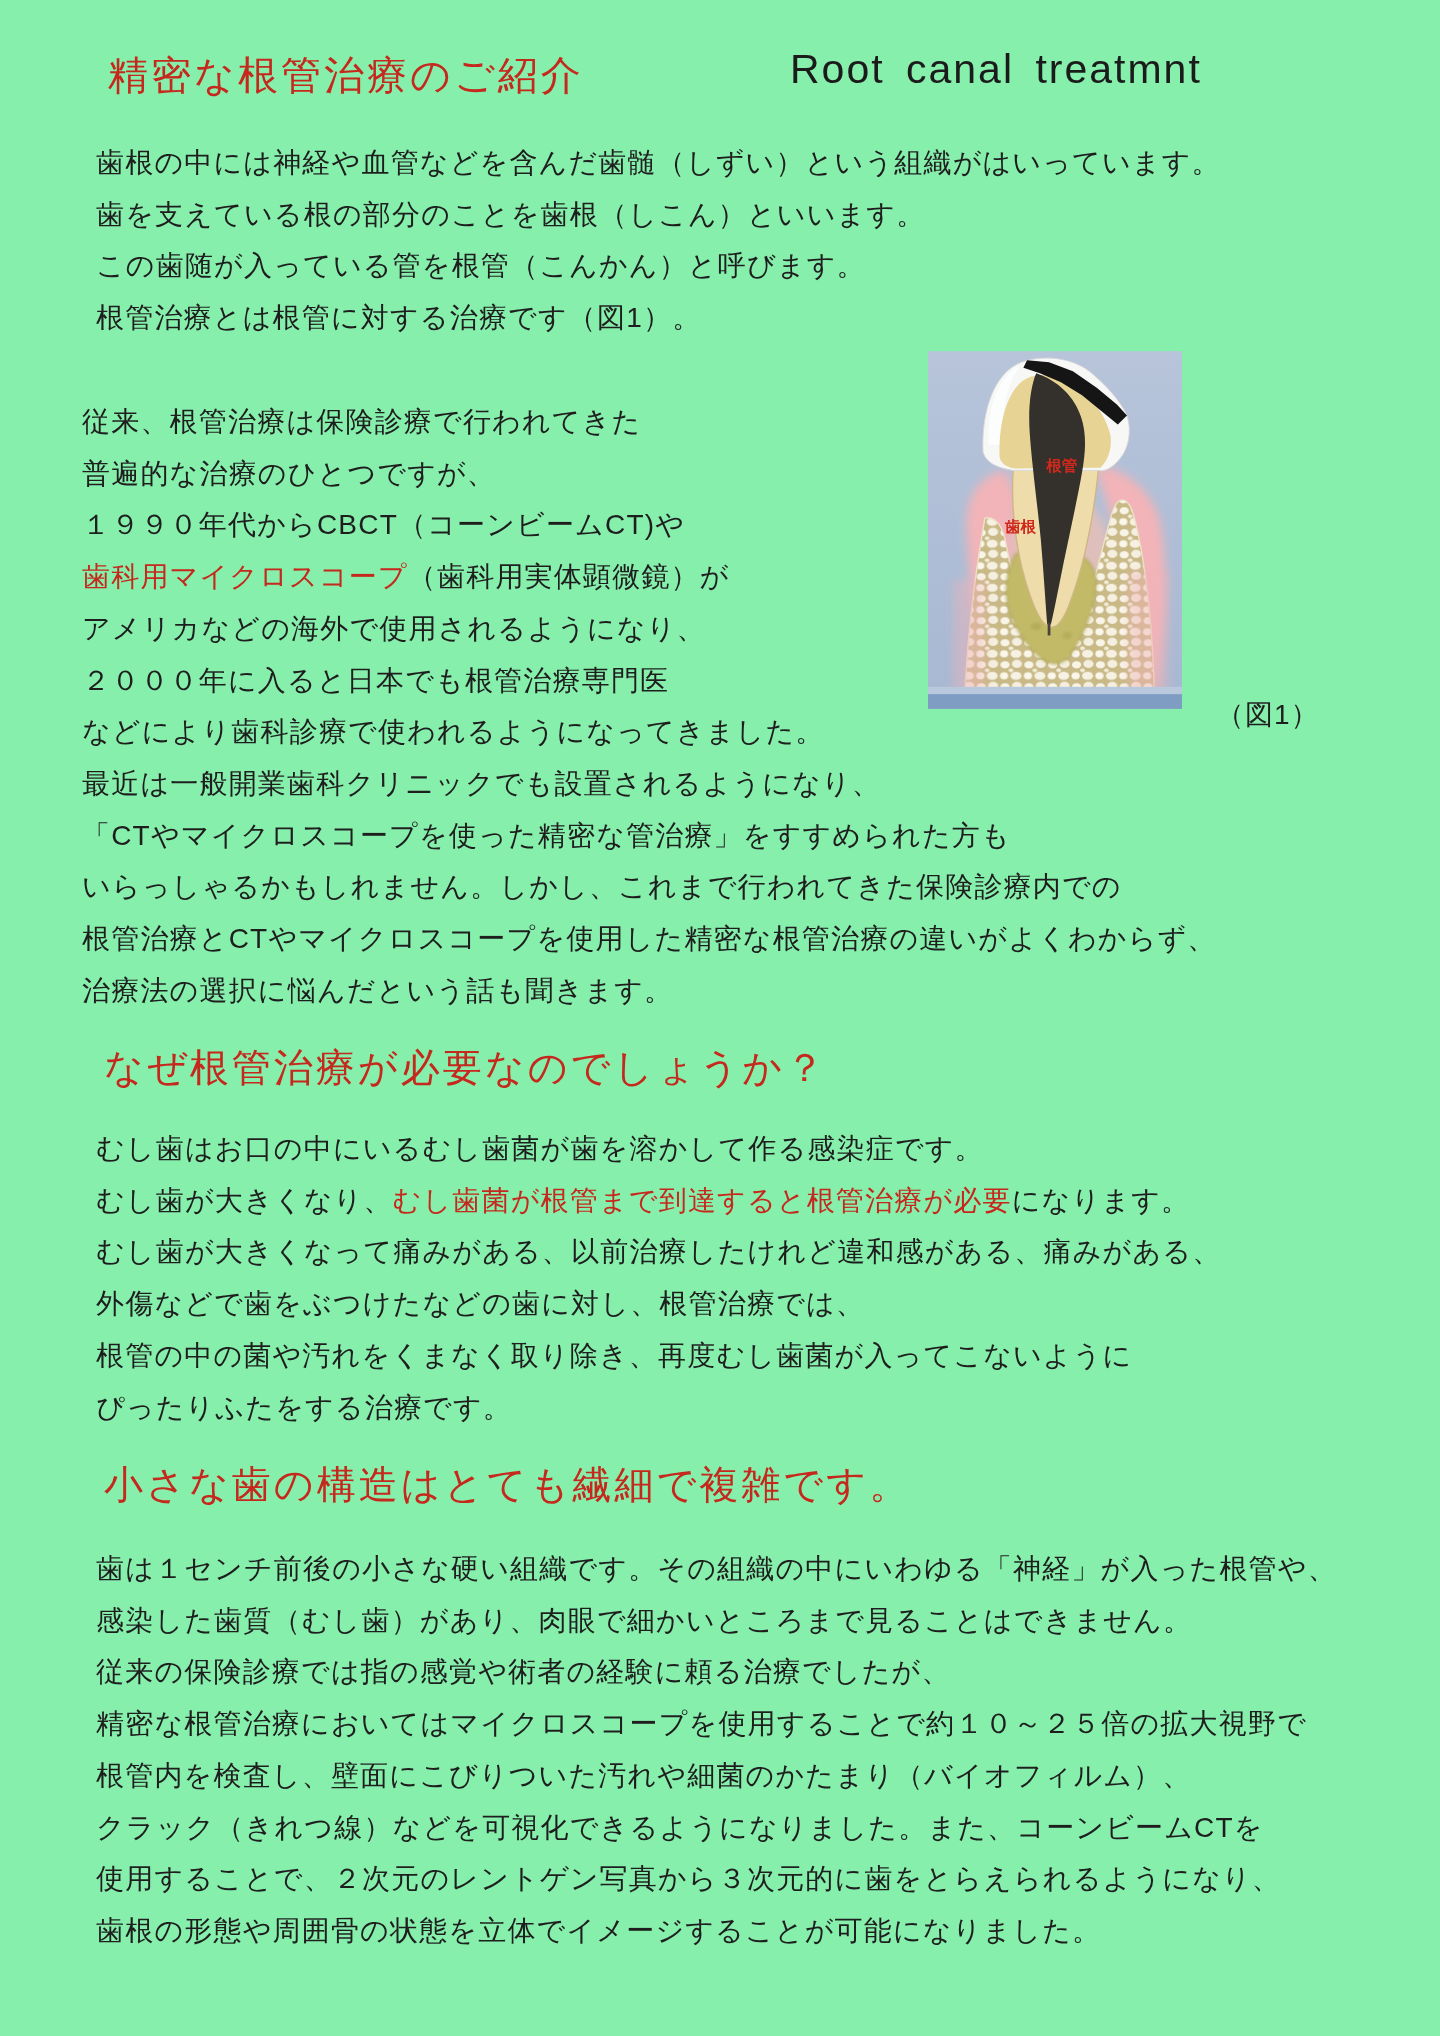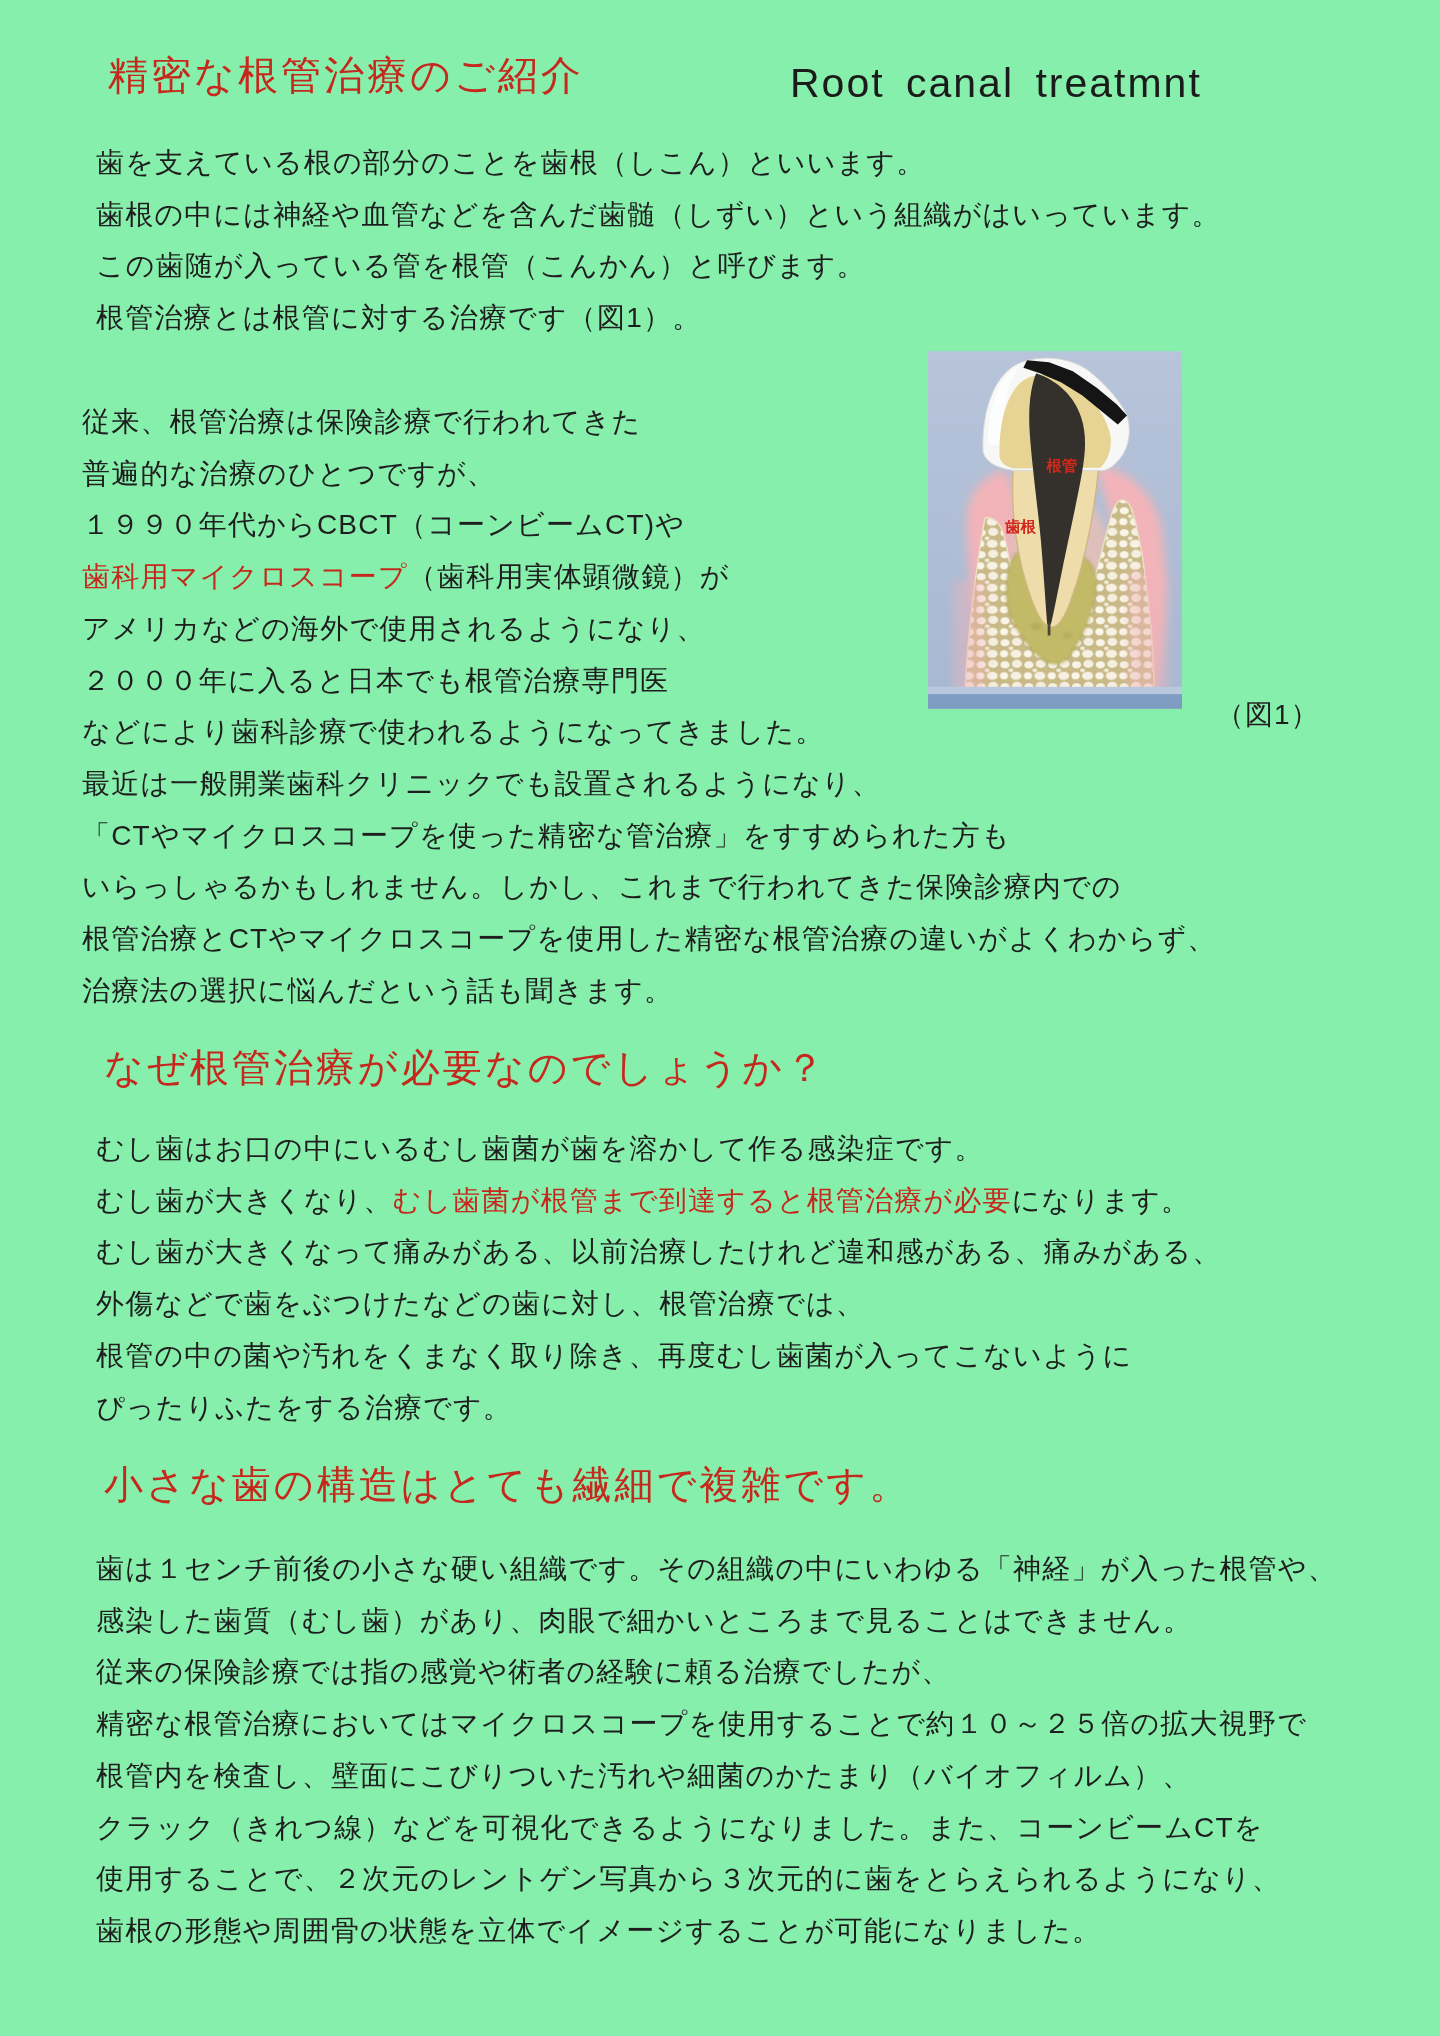--- a/index.html
+++ b/index.html
@@ -20,25 +20,25 @@
   .figure svg{display:block;width:100%;height:100%;}
   .fig-label{font-family:"Liberation Sans","DejaVu Sans",sans-serif;font-weight:bold;font-size:17px;fill:#d2281b;}
 </style>
 </head>
 <body>
 
 <div class="page" style="--accent: #c5281c; --text: #1e1e1e;">
 
   <div class="abs title-jp" style="left:108px;top:48px;">精密な根管治療のご紹介</div>
 
-  <div class="abs title-en" style="left:790px;top:60px;">Root canal treatmnt</div>
+  <div class="abs title-en" style="left:790px;top:46px;">Root canal treatmnt</div>
 
   <div class="abs para" style="left:96px;top:137px;">
+      <div class="line"><span>歯根の中には神経や血管などを含んだ歯髄（しずい）という組織がはいっています。</span></div>
       <div class="line"><span>歯を支えている根の部分のことを歯根（しこん）といいます。</span></div>
-      <div class="line"><span>歯根の中には神経や血管などを含んだ歯髄（しずい）という組織がはいっています。</span></div>
       <div class="line"><span>この歯随が入っている管を根管（こんかん）と呼びます。</span></div>
       <div class="line"><span>根管治療とは根管に対する治療です（図1）。</span></div>
     </div>
 
   <div class="abs para" style="left:82px;top:396px;">
       <div class="line"><span>従来、根管治療は保険診療で行われてきた</span></div>
       <div class="line"><span>普遍的な治療のひとつですが、</span></div>
       <div class="line"><span>１９９０年代からCBCT（コーンビームCT)や</span></div>
       <div class="line"><span class="red">歯科用マイクロスコープ</span><span>（歯科用実体顕微鏡）が</span></div>
       <div class="line"><span>アメリカなどの海外で使用されるようになり、</span></div>

